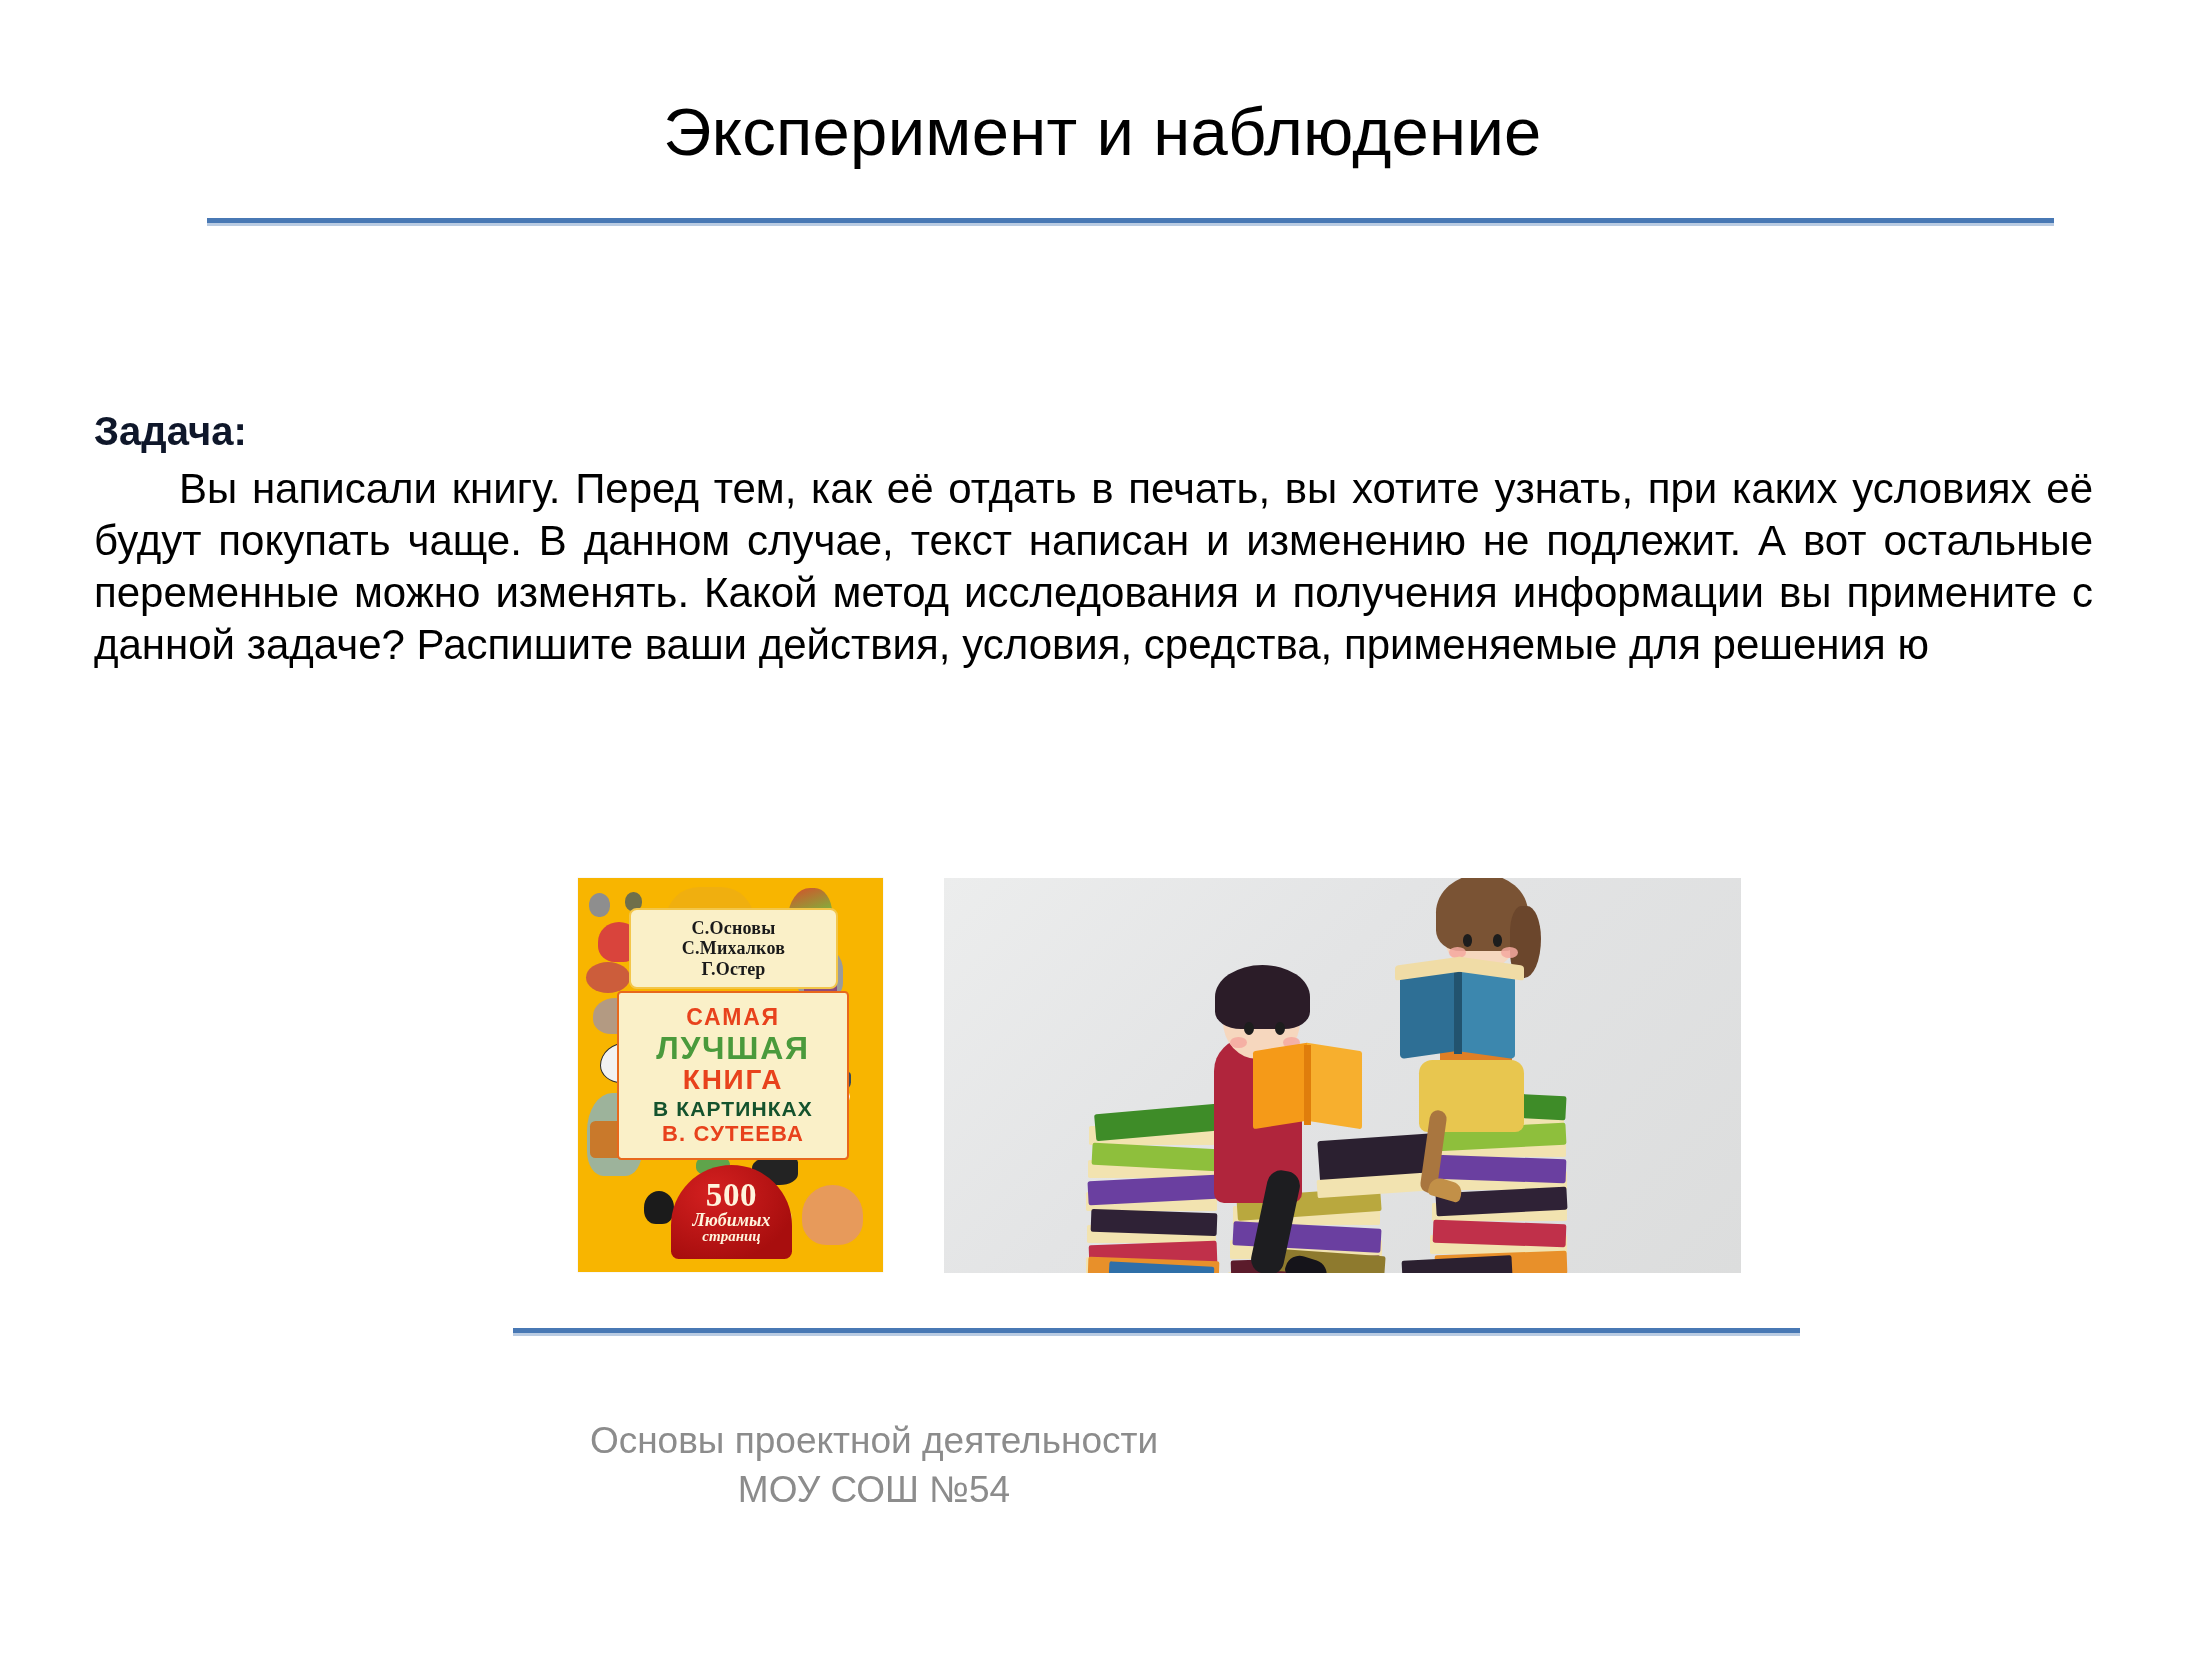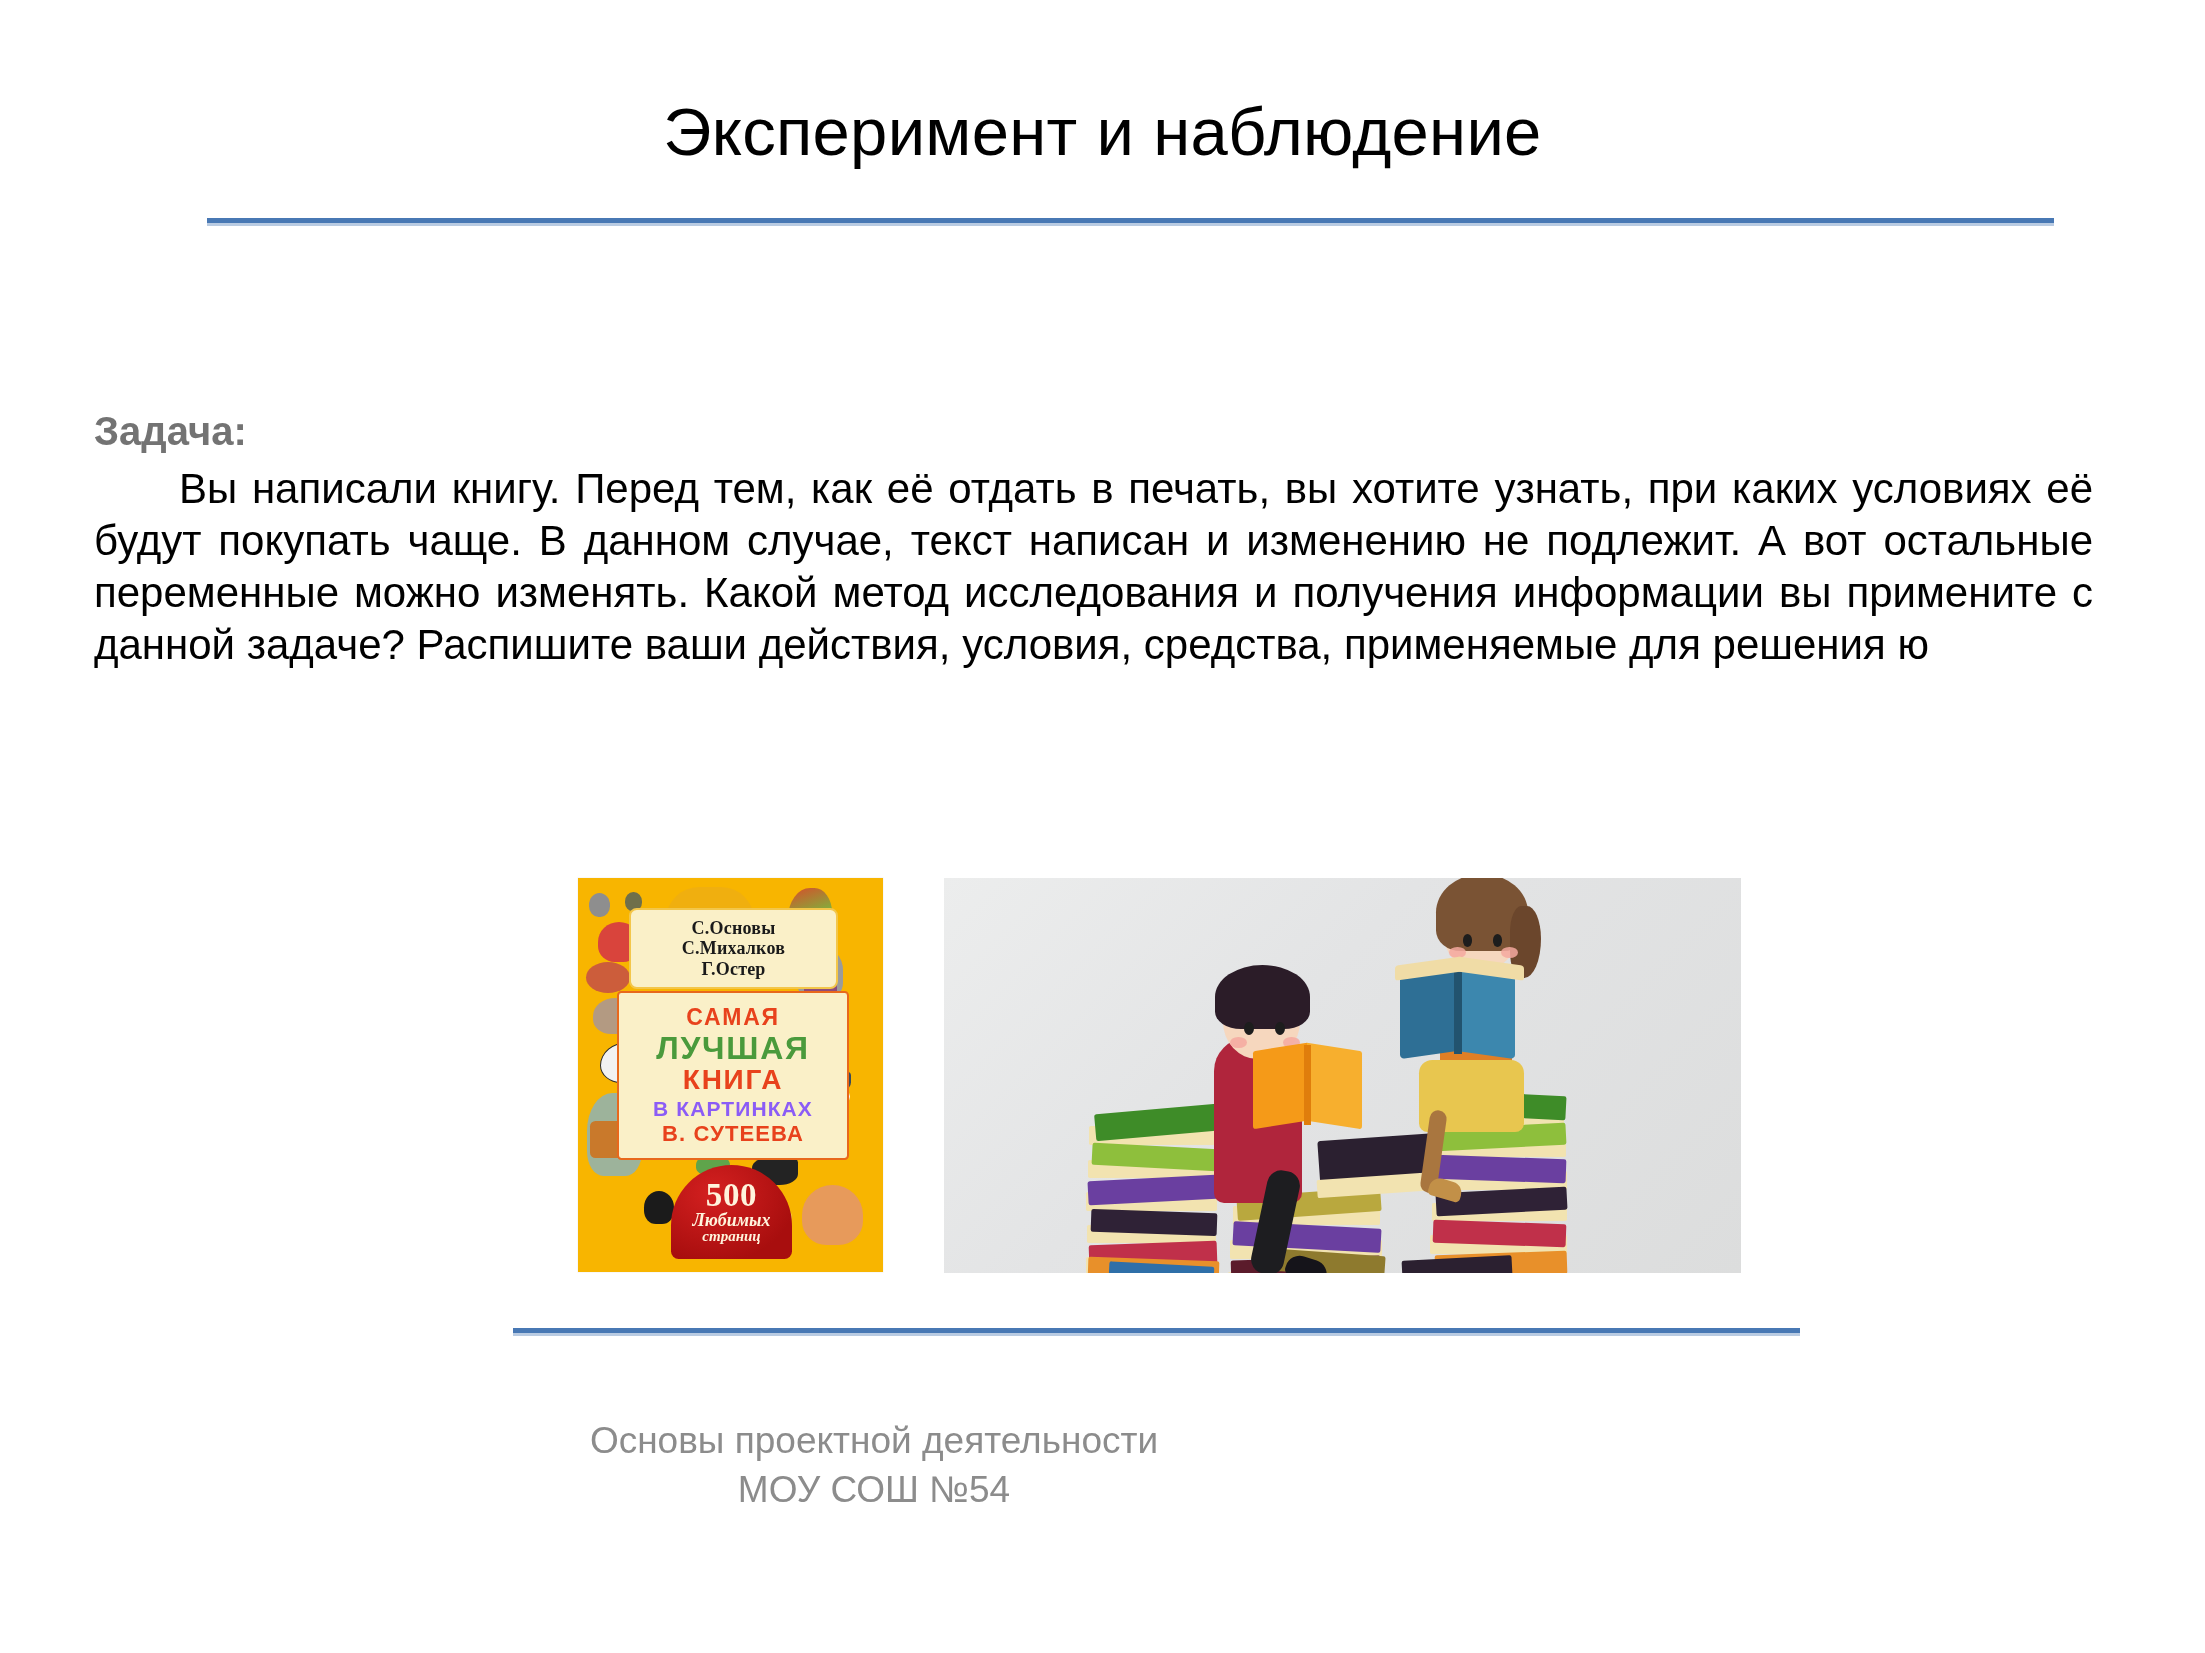--- a/index.html
+++ b/index.html
@@ -36,21 +36,21 @@
   }
 
   
   .body-wrap{
     position:absolute;
     left:94px; top:411px; width:1999px;
   }
   .task-label{
     font-size:40px;
     font-weight:bold;
-    color:#737373;
+    color:#0f172a;
     line-height:1.0;
     margin:0 0 12px 0;
   }
   .task-body{
     font-size:42px;
     line-height:1.24;
     color:#000000;
     text-align:justify;
     text-justify:inter-word;
     text-indent:85px;
@@ -95,21 +95,21 @@
     left:39px; top:113px; width:228px; height:165px;
     background:#FAF0C8;
     border:2.8px solid #E8681C;
     border-radius:4.4px;
     display:flex;flex-direction:column;
     align-items:center;justify-content:center;
   }
   .bk-t1{font-size:23px;font-weight:bold;color:#E8421C;letter-spacing:1.7px;line-height:1.0;}
   .bk-t2{font-size:32px;font-weight:bold;color:#4A9A3C;letter-spacing:1.7px;line-height:1.0;margin-top:2.2px;}
   .bk-t3{font-size:28px;font-weight:bold;color:#E8421C;letter-spacing:1.7px;line-height:1.0;margin-top:2.2px;}
-  .bk-t4{font-size:21px;font-weight:bold;color:#8b5cf6;letter-spacing:1.1px;line-height:1.0;margin-top:4.4px;}
+  .bk-t4{font-size:21px;font-weight:bold;color:#14532d;letter-spacing:1.1px;line-height:1.0;margin-top:4.4px;}
   .bk-t5{font-size:22px;font-weight:bold;color:#E8421C;letter-spacing:1.1px;line-height:1.0;margin-top:3.3px;}
 
   .bk-badge{
     position:absolute;
     left:93px; top:287px; width:121px; height:94px;
     background:radial-gradient(ellipse at 35% 30%, #D42020 0%, #A80E0E 75%);
     border-radius:61px 61px 7.7px 7.7px;
     display:flex;flex-direction:column;
     align-items:center;justify-content:center;
     color:#FFF3DC;

